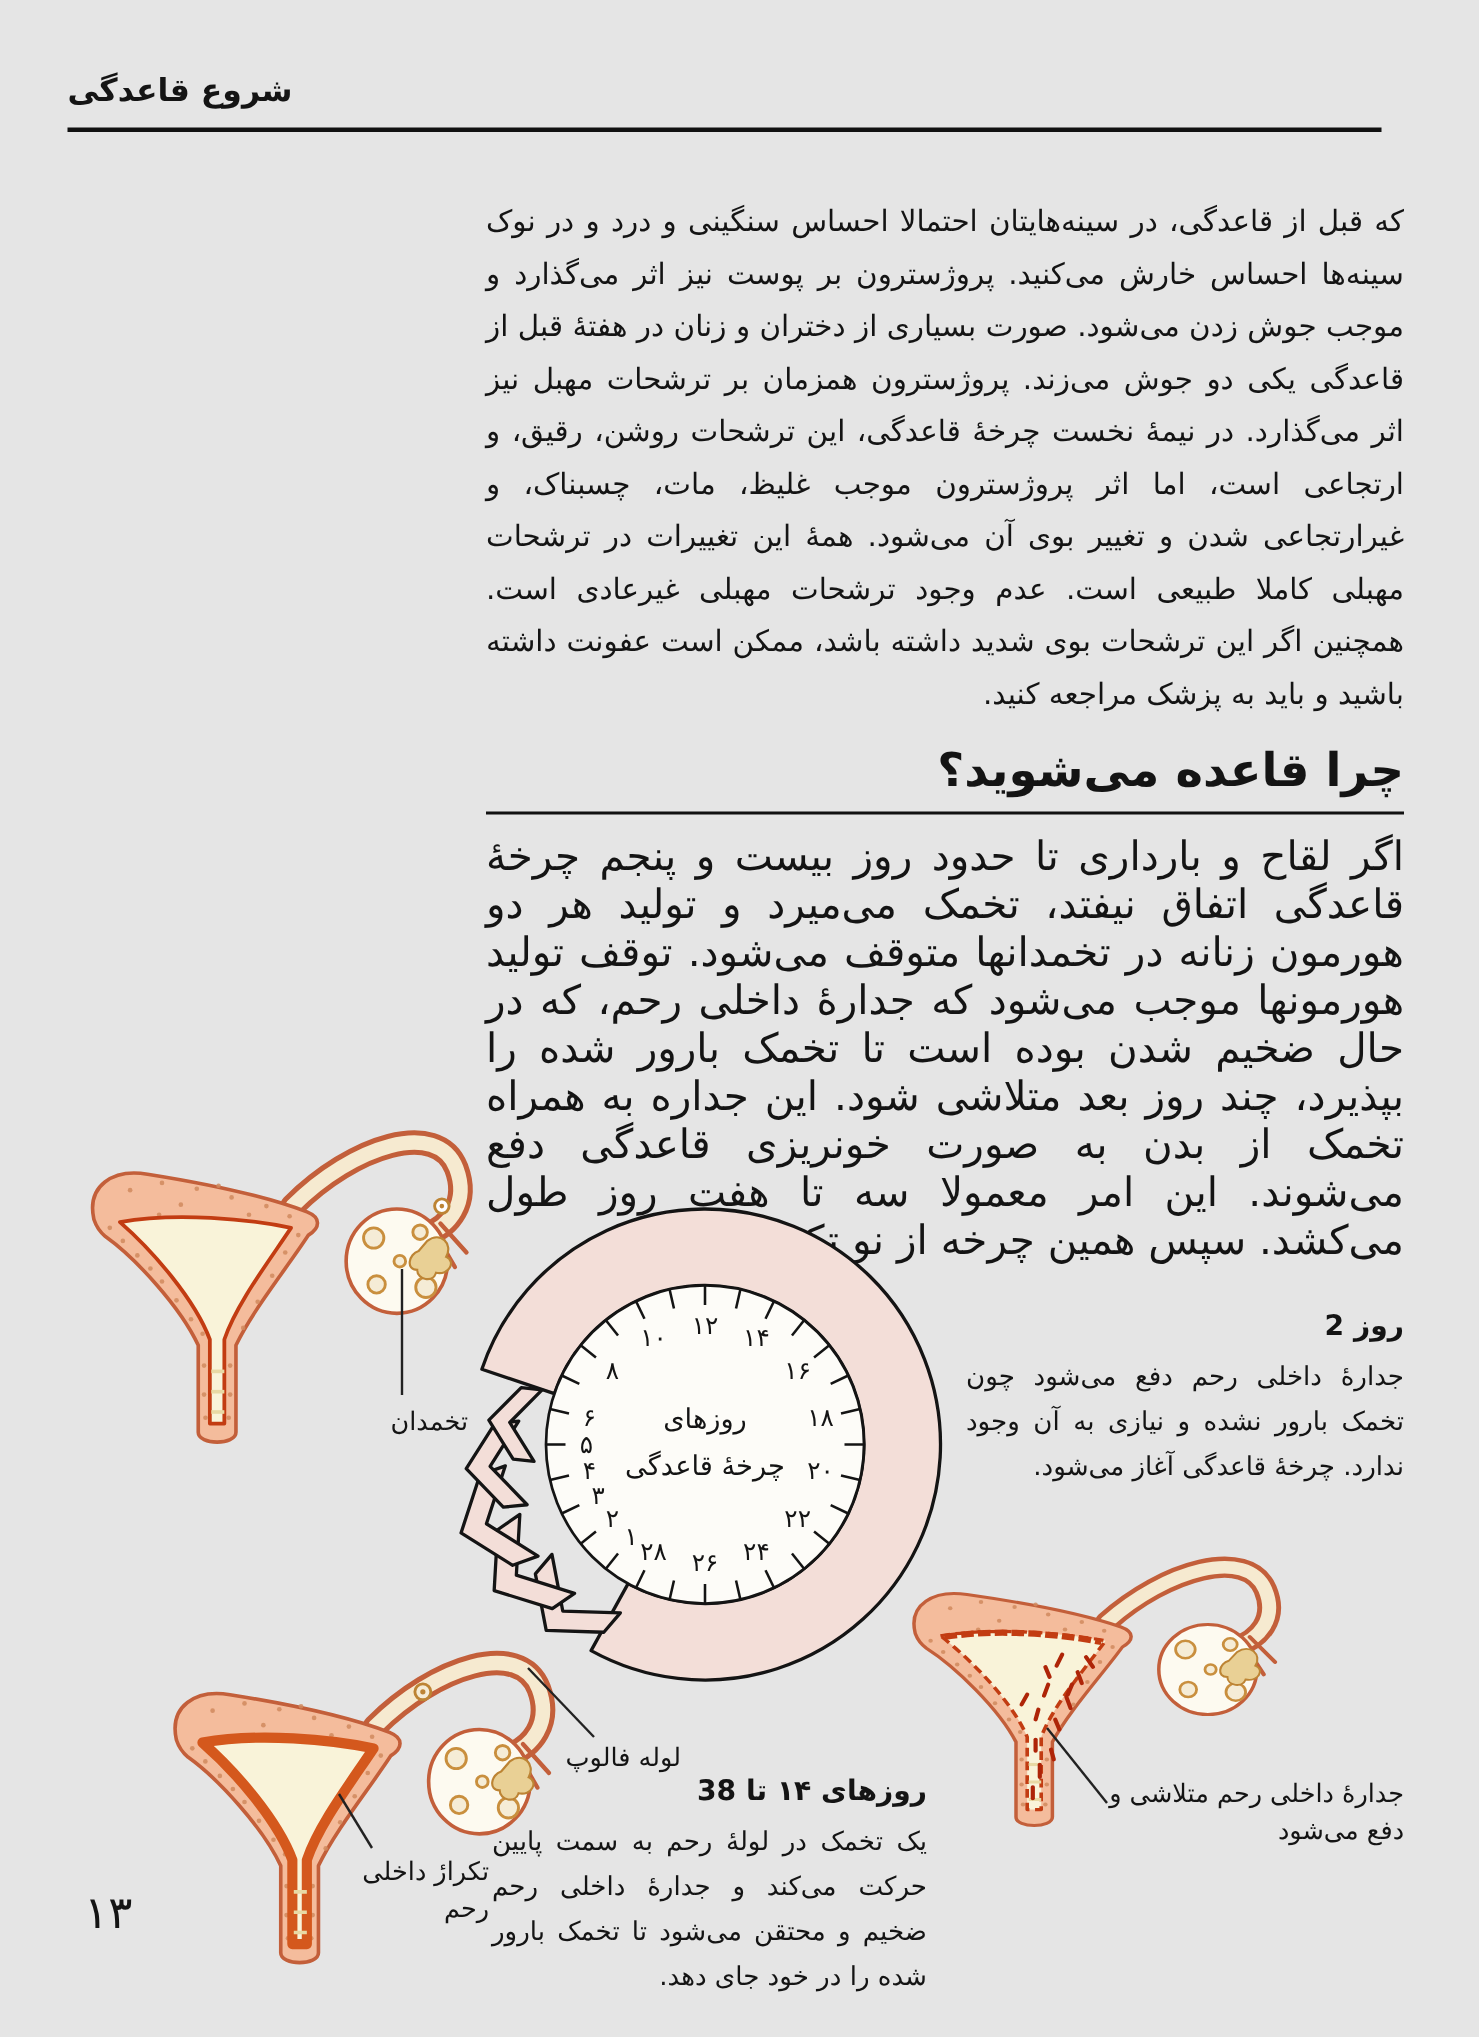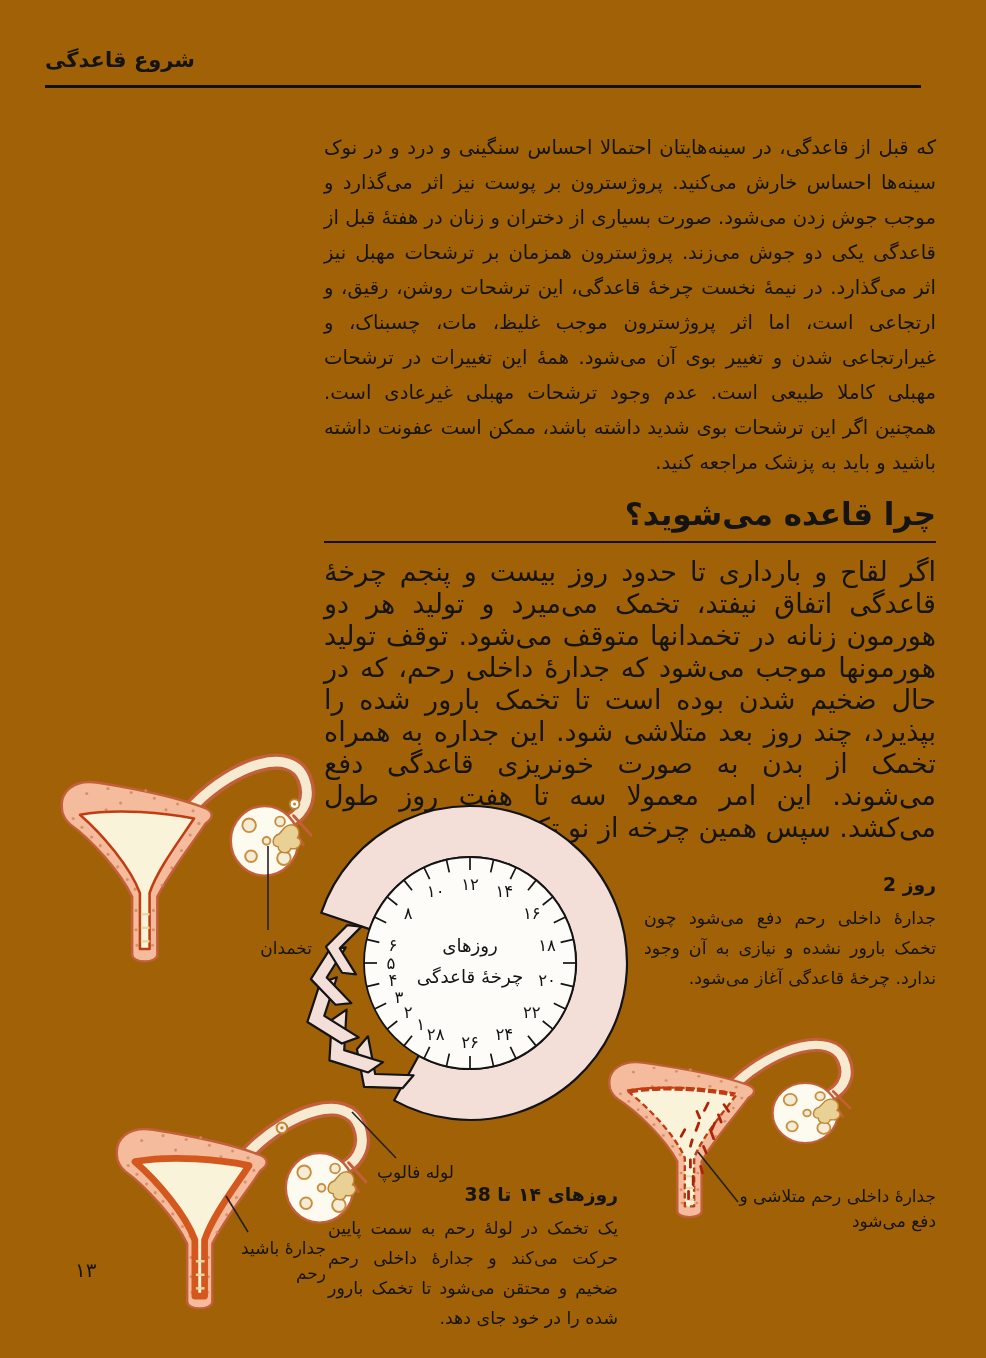--- a/index.html
+++ b/index.html
@@ -1,30 +1,30 @@
 <!DOCTYPE html>
 <html lang="fa"><head>
 <meta charset="utf-8">
 <style>
   html,body{margin:0;padding:0;background:#ffffff;}
-  .page{position:relative;width:986px;height:1358px;background:#a16207;overflow:hidden;
+  .page{position:relative;width:986px;height:1358px;background:#e5e5e5;overflow:hidden;
         font-family:"DejaVu Sans",sans-serif;color:#141414;direction:rtl;}
   .header-title{position:absolute;left:45px;top:48px;font-size:21px;font-weight:bold;direction:rtl;}
   .header-rule{position:absolute;left:45px;top:85px;width:876px;height:3px;background:#111;}
   .main-col{position:absolute;left:324px;top:130px;width:612px;direction:rtl;}
   .body-text{font-size:19.6px;line-height:35px;text-align:justify;margin:0;}
   .body-text2{font-size:27px;line-height:32px;text-align:justify;margin:0;}
   .section-heading{font-size:31px;font-weight:bold;margin:16px 0 0 0;line-height:36px;}
   .section-rule{height:2px;background:#111;margin:9px 0 13px 0;}
   .side-block{position:absolute;direction:rtl;}
   .side-heading{font-weight:bold;font-size:18.8px;margin:0 0 5px 0;line-height:26px;}
   .side-body{font-size:17.4px;line-height:30px;text-align:justify;margin:0;}
   .ann{position:absolute;font-size:17px;line-height:25px;direction:rtl;}
   .ann-center{text-align:right;}
-  .page-number{position:absolute;left:56px;top:1258px;font-size:20px;margin-left:19px;}
+  .page-number{position:absolute;left:56px;top:1258px;font-size:30px;}
   svg.illus{position:absolute;}
   #wheel{position:absolute;left:285px;top:778px;}
   #leaders{position:absolute;left:0;top:0;pointer-events:none;}
 </style>
 </head>
 <body>
 
 <div class="page">
 
   <span class="header-title">شروع قاعدگی</span>
@@ -266,21 +266,21 @@
     <div class="side-body">جدارهٔ داخلی رحم دفع می‌شود چون تخمک بارور نشده و نیازی به آن وجود ندارد. چرخهٔ قاعدگی آغاز می‌شود.</div>
   </div>
 
   <div class="side-block" style="left:328px;top:1182px;width:290px">
     <div class="side-heading">روزهای ۱۴ تا 38</div>
     <div class="side-body">یک تخمک در لولهٔ رحم به سمت پایین حرکت می‌کند و جدارهٔ داخلی رحم ضخیم و محتقن می‌شود تا تخمک بارور شده را در خود جای دهد.</div>
   </div>
 
   <div class="ann ann-center" style="left:348px;top:1160px;width:106px">لوله فالوپ</div>
 
-  <div class="ann ann-center" style="left:214px;top:1236px;width:112px">جدارهٔ باشید رحم</div>
+  <div class="ann ann-center" style="left:214px;top:1236px;width:112px">تکرارٔ داخلی رحم</div>
 
   <div class="ann ann-center" style="left:722px;top:1184px;width:214px">جدارهٔ داخلی رحم متلاشی و دفع می‌شود</div>
 
   <div class="page-number">۱۳</div>
 
   <svg id="leaders" width="986" height="1358">
       <line x1="268" y1="846" x2="268" y2="930" stroke="#222" stroke-width="1.6"></line>
       <line x1="352" y1="1112" x2="396" y2="1158" stroke="#222" stroke-width="1.6"></line>
       <line x1="226" y1="1196" x2="248" y2="1232" stroke="#222" stroke-width="1.6"></line>
       <line x1="698" y1="1152" x2="738" y2="1202" stroke="#222" stroke-width="1.6"></line>

